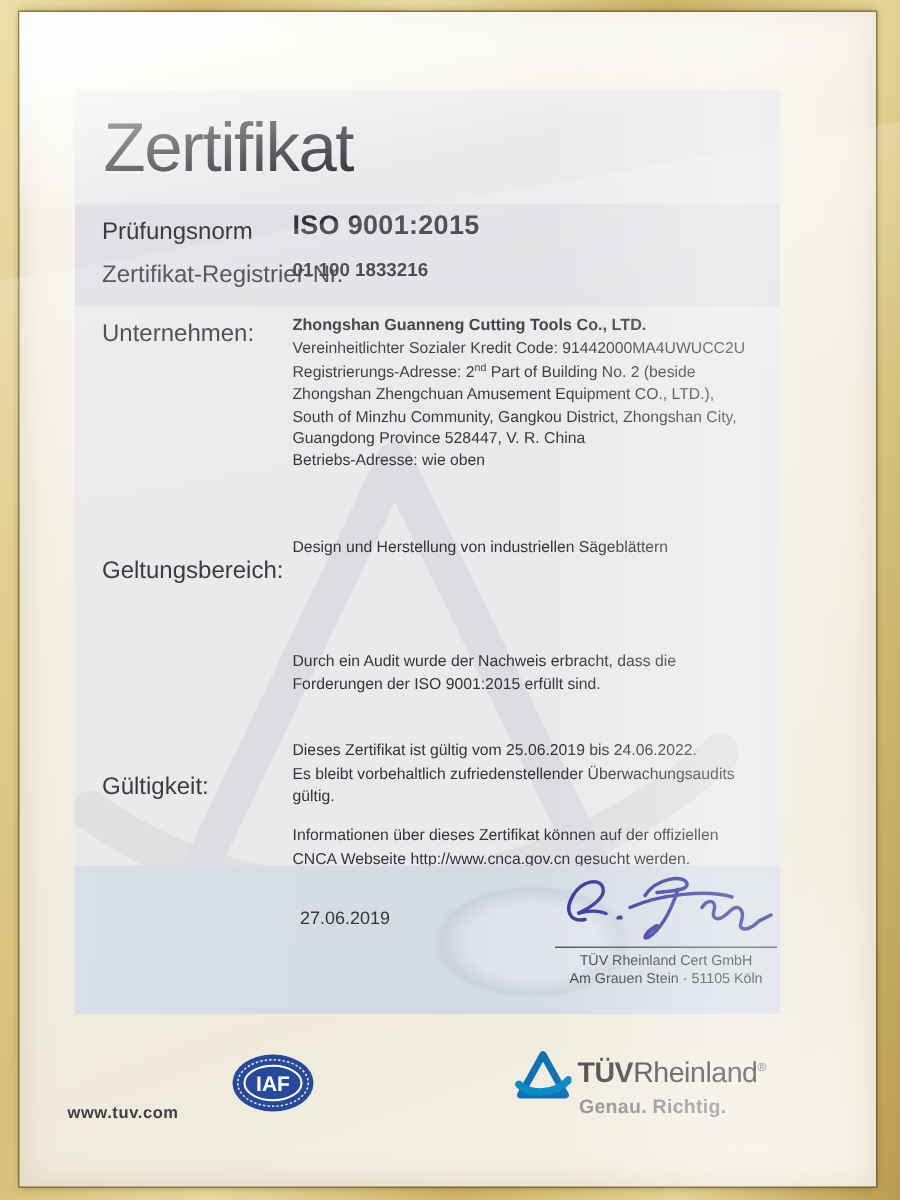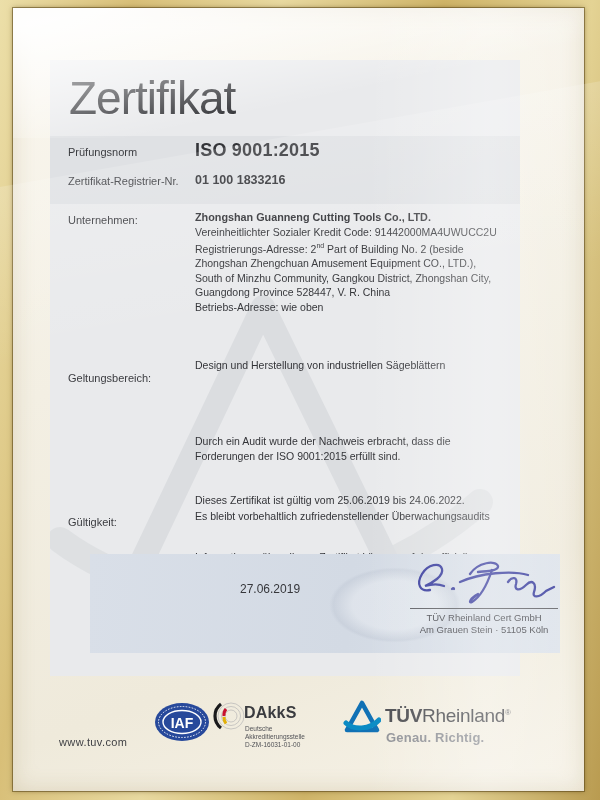--- a/index.html
+++ b/index.html
@@ -18,41 +18,40 @@
     position:absolute;left:37px;top:52px;width:470px;height:616px;
     background:#e9eaec;color:#37383c;
   }
   .wm{position:absolute;inset:0;pointer-events:none;}
   .header-band{position:absolute;left:0;top:76px;width:100%;height:68px;background:#dfe1e4;}
   .title{
     position:absolute;left:19px;top:11px;font-size:46px;letter-spacing:-1px;
     color:#36373b;font-weight:400;white-space:nowrap;
     text-shadow:0 1px 0 rgba(255,255,255,.35);
   }
-  .lab{position:absolute;font-size:11px;color:#3b3c40;white-space:nowrap;}
+  .lab{position:absolute;font-size:16px;color:#3b3c40;white-space:nowrap;}
   .val{position:absolute;font-size:10.5px;color:#333438;white-space:nowrap;}
   .big{font-size:18px;font-weight:700;letter-spacing:.2px;}
   .mid{font-size:12.5px;font-weight:700;}
   .block{position:absolute;font-size:10.5px;line-height:14.6px;color:#333438;white-space:nowrap;}
   .block .b1{font-weight:700;font-size:10.8px;}
   sup{font-size:7px;}
   .band{
-    position:absolute;left:0;top:494px;width:100%;height:99px;
+    position:absolute;left:0;top:517px;width:100%;height:99px;
     background:linear-gradient(95deg,#d9dfe8 0%,#d3dae4 55%,#dce2ea 100%);
-    margin-left:40px;
   }
   .band .seal{
     position:absolute;left:230px;top:8px;width:150px;height:86px;border-radius:50%;
     background:radial-gradient(ellipse at center, rgba(255,255,255,.25) 40%, rgba(140,150,170,.12) 58%, transparent 62%);
   }
   .date{position:absolute;left:150px;top:28px;font-size:12px;color:#36373b;}
   .sig-svg{position:absolute;left:318px;top:2px;width:152px;height:50px;}
   .sig-line{position:absolute;left:320px;top:54px;width:148px;border-top:1.2px solid #5a5b60;}
   .org{position:absolute;left:308px;top:58px;width:172px;text-align:center;font-size:9.5px;line-height:12px;color:#43444a;white-space:nowrap;}
-  .footer-site{position:absolute;left:46px;top:728px;font-size:11px;font-weight:400;letter-spacing:.4px;color:#3e3f43;}
+  .footer-site{position:absolute;left:32px;top:728px;font-size:11px;font-weight:700;letter-spacing:.4px;color:#3e3f43;}
   .iaf{position:absolute;left:141px;top:694px;width:56px;height:40px;}
   .dakks{position:absolute;left:198px;top:692px;width:118px;height:58px;}
   .dakks-mark{position:absolute;left:0;top:0;width:34px;height:34px;}
   .dakks-name{position:absolute;left:33px;top:4px;font-size:16px;font-weight:700;color:#3a3b3f;letter-spacing:.2px;}
   .dakks-sub{position:absolute;left:34px;top:25px;font-size:6.5px;line-height:8px;color:#515257;white-space:nowrap;}
   .tuv-logo{position:absolute;left:330px;top:691px;width:38px;height:38px;}
   .brand{position:absolute;left:372px;top:697px;font-size:19px;letter-spacing:-.3px;color:#4b4c50;white-space:nowrap;}
   .brand .bb{font-weight:700;}
   .brand .br{font-weight:500;}
   .brand sup{font-size:8px;color:#6a6b70;}
@@ -104,20 +103,21 @@
 
       <div class="block" style="left:145px;top:374px;line-height:15px">
         <div>Durch ein Audit wurde der Nachweis erbracht, dass die</div>
         <div>Forderungen der ISO 9001:2015 erfüllt sind.</div>
       </div>
 
       <div class="lab" style="left:18px;top:456px">Gültigkeit:</div>
       <div class="block" style="left:145px;top:433px;line-height:15.5px">
         <div>Dieses Zertifikat ist gültig vom 25.06.2019 bis 24.06.2022.</div>
         <div>Es bleibt vorbehaltlich zufriedenstellender Überwachungsaudits</div>
+        <div>gültig.</div>
       </div>
 
       <div class="block" style="left:145px;top:490px;line-height:15.5px">
         <div>Informationen über dieses Zertifikat können auf der offiziellen</div>
         <div>CNCA Webseite http://www.cnca.gov.cn gesucht werden.</div>
       </div>
 
       <div class="band">
         <div class="seal"></div>
         <div class="date">27.06.2019</div>
@@ -140,38 +140,20 @@
 
     <div class="footer-site">www.tuv.com</div>
 
     <svg class="iaf" viewBox="0 0 56 40">
       <ellipse cx="28" cy="20" rx="27" ry="19" fill="#27499b"></ellipse>
       <ellipse cx="28" cy="20" rx="23.5" ry="15.5" fill="none" stroke="#ffffff" stroke-width="1" stroke-dasharray="1.6,1.4" opacity="0.9"></ellipse>
       <ellipse cx="28" cy="20" rx="19" ry="11.5" fill="none" stroke="#ffffff" stroke-width="1.4"></ellipse>
       <text x="28" y="25.5" text-anchor="middle" font-family="Liberation Sans, sans-serif" font-size="14" font-weight="700" fill="#ffffff">IAF</text>
     </svg>
 
-    <div class="dakks">
-      <svg class="dakks-mark" viewBox="0 0 34 34">
-        <g fill="none">
-          <circle cx="20" cy="16" r="13" stroke="#b0b0b2" stroke-width="0.8" opacity="0.8"></circle>
-          <circle cx="20" cy="16" r="9.5" stroke="#b0b0b2" stroke-width="0.8" opacity="0.8"></circle>
-          <circle cx="20" cy="16" r="6" stroke="#b0b0b2" stroke-width="0.8" opacity="0.8"></circle>
-          <path d="M10,4 A15,15 0 0,0 10,28" stroke="#1a1a1c" stroke-width="3.2"></path>
-          <path d="M15,9 A9.5,9.5 0 0,0 13,16" stroke="#c8102e" stroke-width="3"></path>
-          <path d="M13,17 A9.5,9.5 0 0,0 15,23.5" stroke="#e2b007" stroke-width="3"></path>
-        </g>
-      </svg>
-      <div class="dakks-name">DAkkS</div>
-      <div class="dakks-sub">
-        <div>Deutsche</div>
-        <div>Akkreditierungsstelle</div>
-        <div>D-ZM-16031-01-00</div>
-      </div>
-    </div>
 
     <svg class="tuv-logo" viewBox="0 0 38 38">
       <polygon points="19,4 34,31 4,31" fill="none" stroke="#1071b5" stroke-width="4.6" stroke-linejoin="round"></polygon>
       <path d="M3,24 C10,31 27,31 36,21" fill="none" stroke="#0a8bc4" stroke-width="5" stroke-linecap="round"></path>
     </svg>
     <div class="brand"><span class="bb">TÜV</span><span class="br">Rheinland</span><sup>®</sup></div>
     <div class="tagline">Genau. Richtig.</div>
 
     <div class="glare glare-top"></div>
     <div class="glare glare-right"></div>

